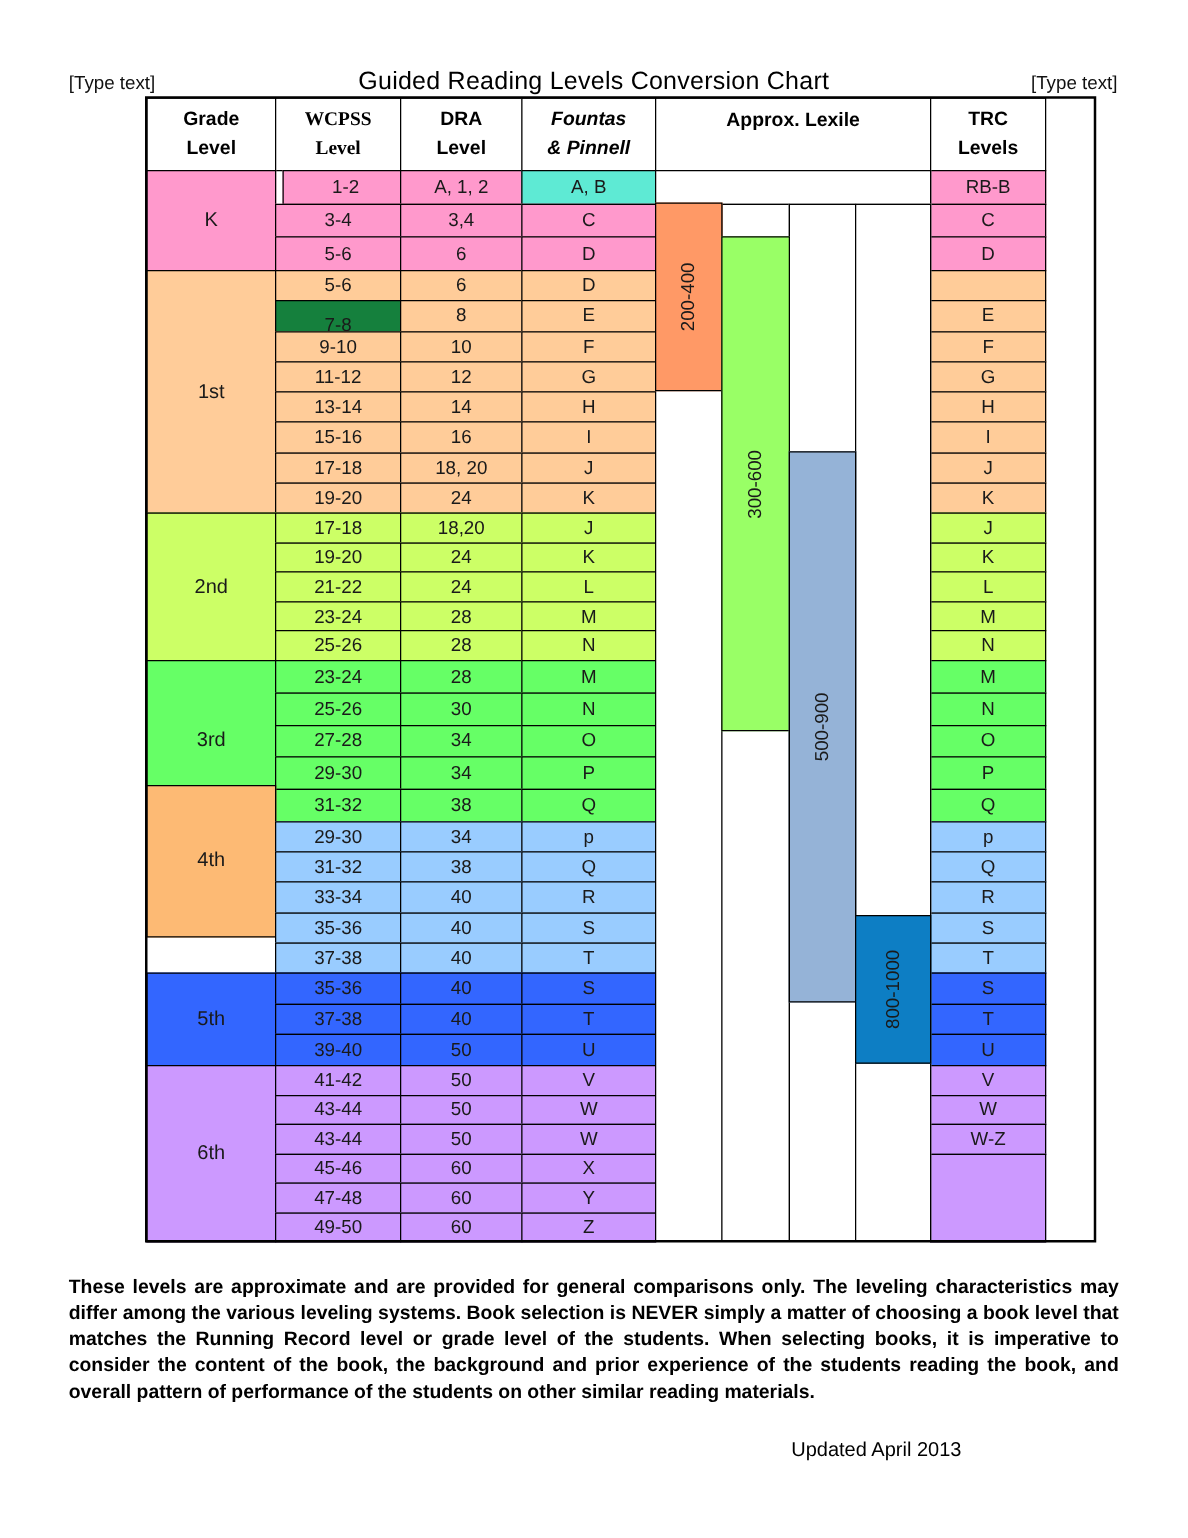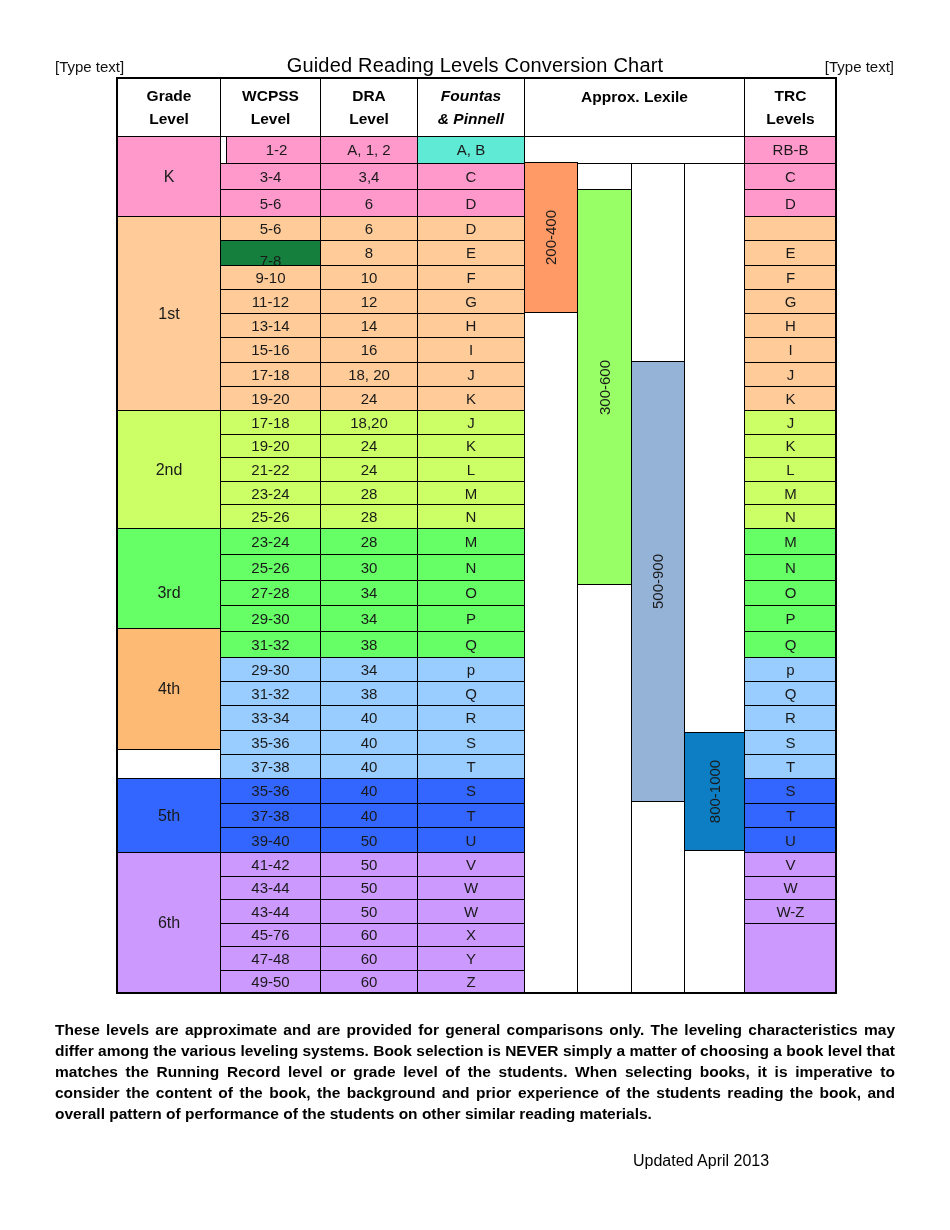--- a/index.html
+++ b/index.html
@@ -6,21 +6,21 @@
   .page{
     position:relative;width:950px;height:1230px;background:#ffffff;
     font-family:"Liberation Sans","DejaVu Sans",sans-serif;color:#111;
     overflow:hidden;
   }
   .placeholder{position:absolute;top:58px;font-size:15px;color:#111;}
   .placeholder.left{left:55px;}
   .placeholder.right{right:56px;}
   .doc-title{position:absolute;top:54px;left:0;width:100%;text-align:center;
     font-size:20px;letter-spacing:.2px;color:#000;}
-  .grl-table{position:absolute;left:117px;top:78px;width:719px;height:915px;}
+  .grl-table{position:absolute;left:117px;top:78px;width:719px;height:915px;padding-left:40px;}
   .tbl-outline{position:absolute;left:-1px;top:-1px;right:-1px;bottom:-1px;
     border:2px solid #000;pointer-events:none;z-index:30;}
   .cell{
     position:absolute;box-sizing:border-box;border:1px solid #000;
     display:flex;align-items:center;justify-content:center;
     font-size:15px;color:#1a1a1a;overflow:hidden;
   }
   .hdr{font-weight:bold;font-size:15.5px;color:#000;background:#fff;
     text-align:center;white-space:pre-line;line-height:1.45;}
   .hdr.top-align{align-items:flex-start;padding-top:7px;}
@@ -43,21 +43,21 @@
   <div class="placeholder left">[Type text]</div>
 
   <div class="doc-title">Guided Reading Levels Conversion Chart</div>
 
   <div class="placeholder right">[Type text]</div>
 
   <div class="grl-table" id="grl-table">
     <div class="tbl-outline"></div>
   <div class="cell hdr" style="left: 0px; top: 0px; width: 104px; height: 59px; background: rgb(255, 255, 255);">Grade
 Level</div>
-      <div class="cell hdr" style="left: 103px; top: 0px; width: 101px; height: 59px; background: rgb(255, 255, 255);">WCPSS
+      <div class="cell hdr" style="left: 103px; top: 0px; width: 101px; height: 59px; background: rgb(255, 255, 255); font-family: Liberation Serif, serif;">WCPSS
 Level</div>
       <div class="cell hdr" style="left: 203px; top: 0px; width: 98px; height: 59px; background: rgb(255, 255, 255);">DRA
 Level</div>
       <div class="cell hdr" style="left: 300px; top: 0px; width: 108px; height: 59px; background: rgb(255, 255, 255); font-style: italic;">Fountas
 &amp; Pinnell</div>
       <div class="cell hdr top-align" style="left: 407px; top: 0px; width: 221px; height: 59px; background: rgb(255, 255, 255);">Approx. Lexile</div>
       <div class="cell hdr" style="left: 627px; top: 0px; width: 93px; height: 59px; background: rgb(255, 255, 255);">TRC
 Levels</div>
       <div class="cell grade-lbl" style="left: 0px; top: 58px; width: 104px; height: 81px; background: rgb(255, 153, 204);">K</div>
       <div class="cell" style="left: 109px; top: 58px; width: 101px; height: 27.6667px; background: rgb(255, 153, 204);">1-2</div>
@@ -187,21 +187,21 @@
       <div class="cell" style="left: 300px; top: 774px; width: 108px; height: 24.5px; background: rgb(204, 153, 255);">V</div>
       <div class="cell" style="left: 627px; top: 774px; width: 93px; height: 24.5px; background: rgb(204, 153, 255);">V</div>
       <div class="cell" style="left: 103px; top: 797.5px; width: 101px; height: 24.5px; background: rgb(204, 153, 255);">43-44</div>
       <div class="cell" style="left: 203px; top: 797.5px; width: 98px; height: 24.5px; background: rgb(204, 153, 255);">50</div>
       <div class="cell" style="left: 300px; top: 797.5px; width: 108px; height: 24.5px; background: rgb(204, 153, 255);">W</div>
       <div class="cell" style="left: 627px; top: 797.5px; width: 93px; height: 24.5px; background: rgb(204, 153, 255);">W</div>
       <div class="cell" style="left: 103px; top: 821px; width: 101px; height: 24.5px; background: rgb(204, 153, 255);">43-44</div>
       <div class="cell" style="left: 203px; top: 821px; width: 98px; height: 24.5px; background: rgb(204, 153, 255);">50</div>
       <div class="cell" style="left: 300px; top: 821px; width: 108px; height: 24.5px; background: rgb(204, 153, 255);">W</div>
       <div class="cell" style="left: 627px; top: 821px; width: 93px; height: 24.5px; background: rgb(204, 153, 255);">W-Z</div>
-      <div class="cell" style="left: 103px; top: 844.5px; width: 101px; height: 24.5px; background: rgb(204, 153, 255);">45-76</div>
+      <div class="cell" style="left: 103px; top: 844.5px; width: 101px; height: 24.5px; background: rgb(204, 153, 255);">45-46</div>
       <div class="cell" style="left: 203px; top: 844.5px; width: 98px; height: 24.5px; background: rgb(204, 153, 255);">60</div>
       <div class="cell" style="left: 300px; top: 844.5px; width: 108px; height: 24.5px; background: rgb(204, 153, 255);">X</div>
       <div class="cell" style="left: 103px; top: 868px; width: 101px; height: 24.5px; background: rgb(204, 153, 255);">47-48</div>
       <div class="cell" style="left: 203px; top: 868px; width: 98px; height: 24.5px; background: rgb(204, 153, 255);">60</div>
       <div class="cell" style="left: 300px; top: 868px; width: 108px; height: 24.5px; background: rgb(204, 153, 255);">Y</div>
       <div class="cell" style="left: 103px; top: 891.5px; width: 101px; height: 24.5px; background: rgb(204, 153, 255);">49-50</div>
       <div class="cell" style="left: 203px; top: 891.5px; width: 98px; height: 24.5px; background: rgb(204, 153, 255);">60</div>
       <div class="cell" style="left: 300px; top: 891.5px; width: 108px; height: 24.5px; background: rgb(204, 153, 255);">Z</div>
       <div class="cell" style="left: 627px; top: 844.5px; width: 93px; height: 71.5px; background: rgb(204, 153, 255);"></div>
       <div class="cell" style="left: 407px; top: 58px; width: 221px; height: 27.6667px; background: rgb(255, 255, 255);"></div>

